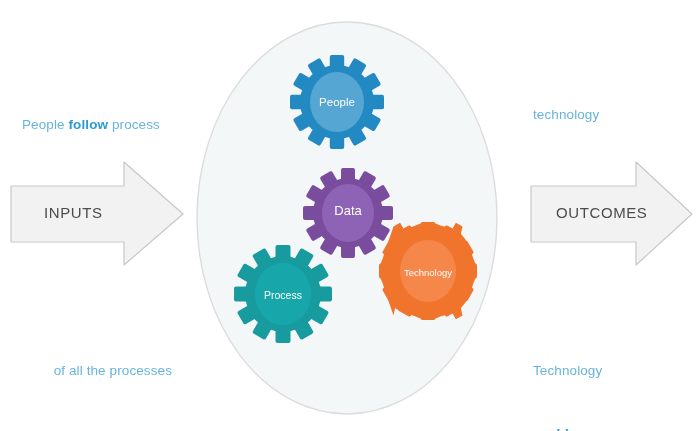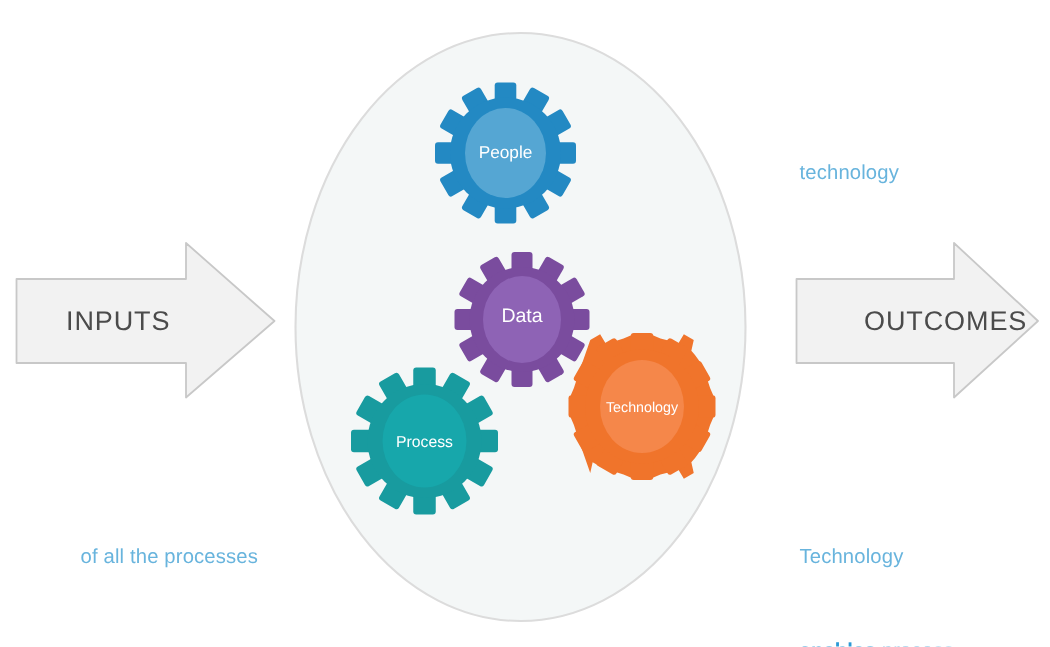--- a/index.html
+++ b/index.html
@@ -45,27 +45,27 @@
 
   #callout-tl { left: 22px;  top: 72px;  text-align: left; }
   #callout-bl { left: 22px;  top: 318px; text-align: right; width: 150px; }
   #callout-tr { left: 533px; top: 62px;  text-align: left; }
   #callout-br { left: 533px; top: 318px; text-align: left; }
 
   
   .arrow-label {
     position: absolute;
     font-family: "Liberation Sans", sans-serif;
-    font-size: 18px;
+    font-size: 15px;
     color: #4b4b4b;
     letter-spacing: 0.6px;
     white-space: nowrap;
   }
   #label-inputs   { left: 44px;  top: 204px; }
-  #label-outcomes { left: 576px; top: 204px; }
+  #label-outcomes { left: 556px; top: 204px; }
 
   
   .gear-label {
     position: absolute;
     font-family: "Liberation Sans", sans-serif;
     color: #ffffff;
     white-space: nowrap;
     transform: translate(-50%, -50%);
     text-align: center;
   }
@@ -187,20 +187,23 @@
   </svg>
 
   <div class="gear-label" id="label-people">People</div>
   <div class="gear-label" id="label-data">Data</div>
   <div class="gear-label" id="label-process">Process</div>
   <div class="gear-label" id="label-technology">Technology</div>
 
   <div class="arrow-label" id="label-inputs">INPUTS</div>
   <div class="arrow-label" id="label-outcomes">OUTCOMES</div>
 
+  <div class="callout" id="callout-tl">
+    <span class="ln"><span>People </span><b>follow</b><span> process</span></span>
+  </div>
 
   <div class="callout" id="callout-bl">
     <span class="ln">of all the processes</span>
   </div>
 
   <div class="callout" id="callout-tr">
     <span class="ln">technology</span>
   </div>
 
   <div class="callout" id="callout-br">

